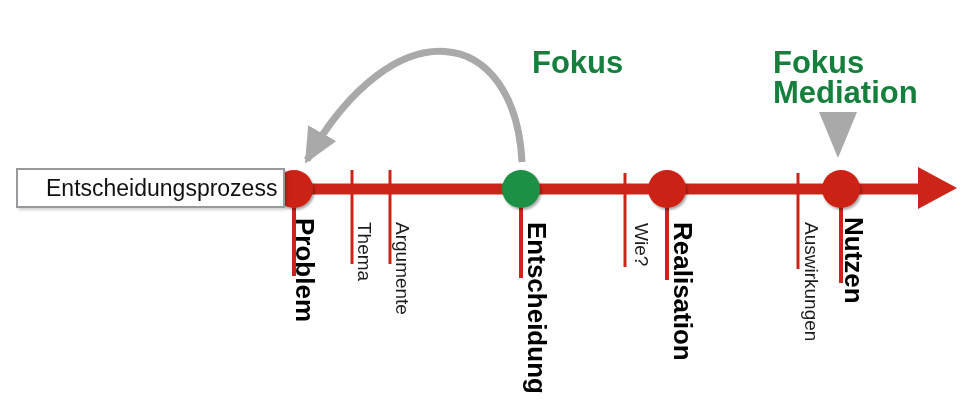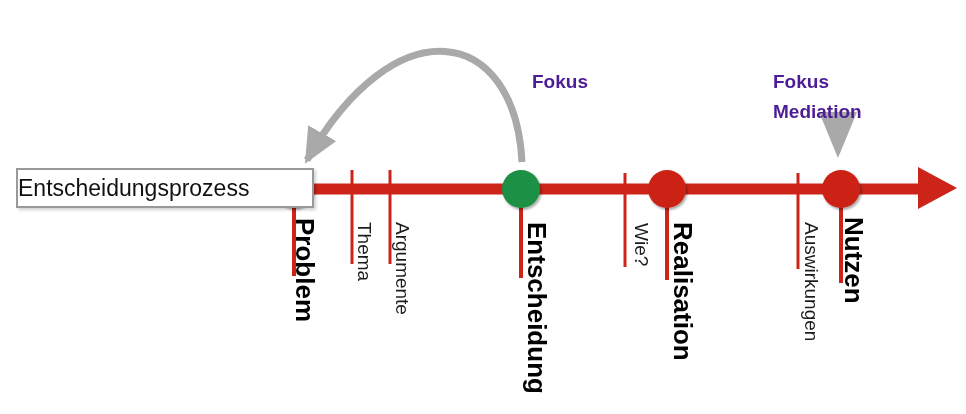--- a/index.html
+++ b/index.html
@@ -5,43 +5,43 @@
   html,body{margin:0;padding:0;background:#ffffff;}
   #stage{
     position:relative;
     width:966px;height:414px;
     background:#ffffff;
     font-family:"Liberation Sans","DejaVu Sans",sans-serif;
     overflow:hidden;
   }
   #bg-svg{position:absolute;left:0;top:0;z-index:1;}
   .title-box{
-    position:absolute;left:16px;top:168px;width:298px;height:40px;
+    position:absolute;left:16px;top:168px;width:269px;height:40px;
     box-sizing:border-box;
     background:#ffffff;
     border:2px solid #97999c;
     box-shadow:2px 2px 3px rgba(0,0,0,0.18);
     z-index:3;
     font-size:23px;line-height:36px;color:#111111;
-    padding-left:0;
+    padding-left:28px;
     white-space:nowrap;
   }
   .vlabel{
     position:absolute;
     transform-origin:0 0;
     transform:rotate(90deg);
     white-space:nowrap;
     z-index:4;
   }
   .vmajor{font-weight:bold;font-size:26px;line-height:26px;color:#000000;}
   .vminor{font-size:19px;line-height:20px;color:#1c1c1c;}
   .fokus{
     position:absolute;z-index:2;
-    font-weight:bold;font-size:19px;line-height:30px;
-    color:#4c1d95;white-space:nowrap;margin-top:19px;
+    font-weight:bold;font-size:31px;line-height:30px;
+    color:#15803d;white-space:nowrap;
   }
 </style>
 </head>
 <body>
 
 <div id="stage">
 
   <svg id="bg-svg" width="966" height="414" viewBox="0 0 966 414">
     <defs>
       <marker id="garrow" markerUnits="strokeWidth" markerWidth="5.4" markerHeight="4.6" refX="4.4" refY="2.3" orient="auto">

